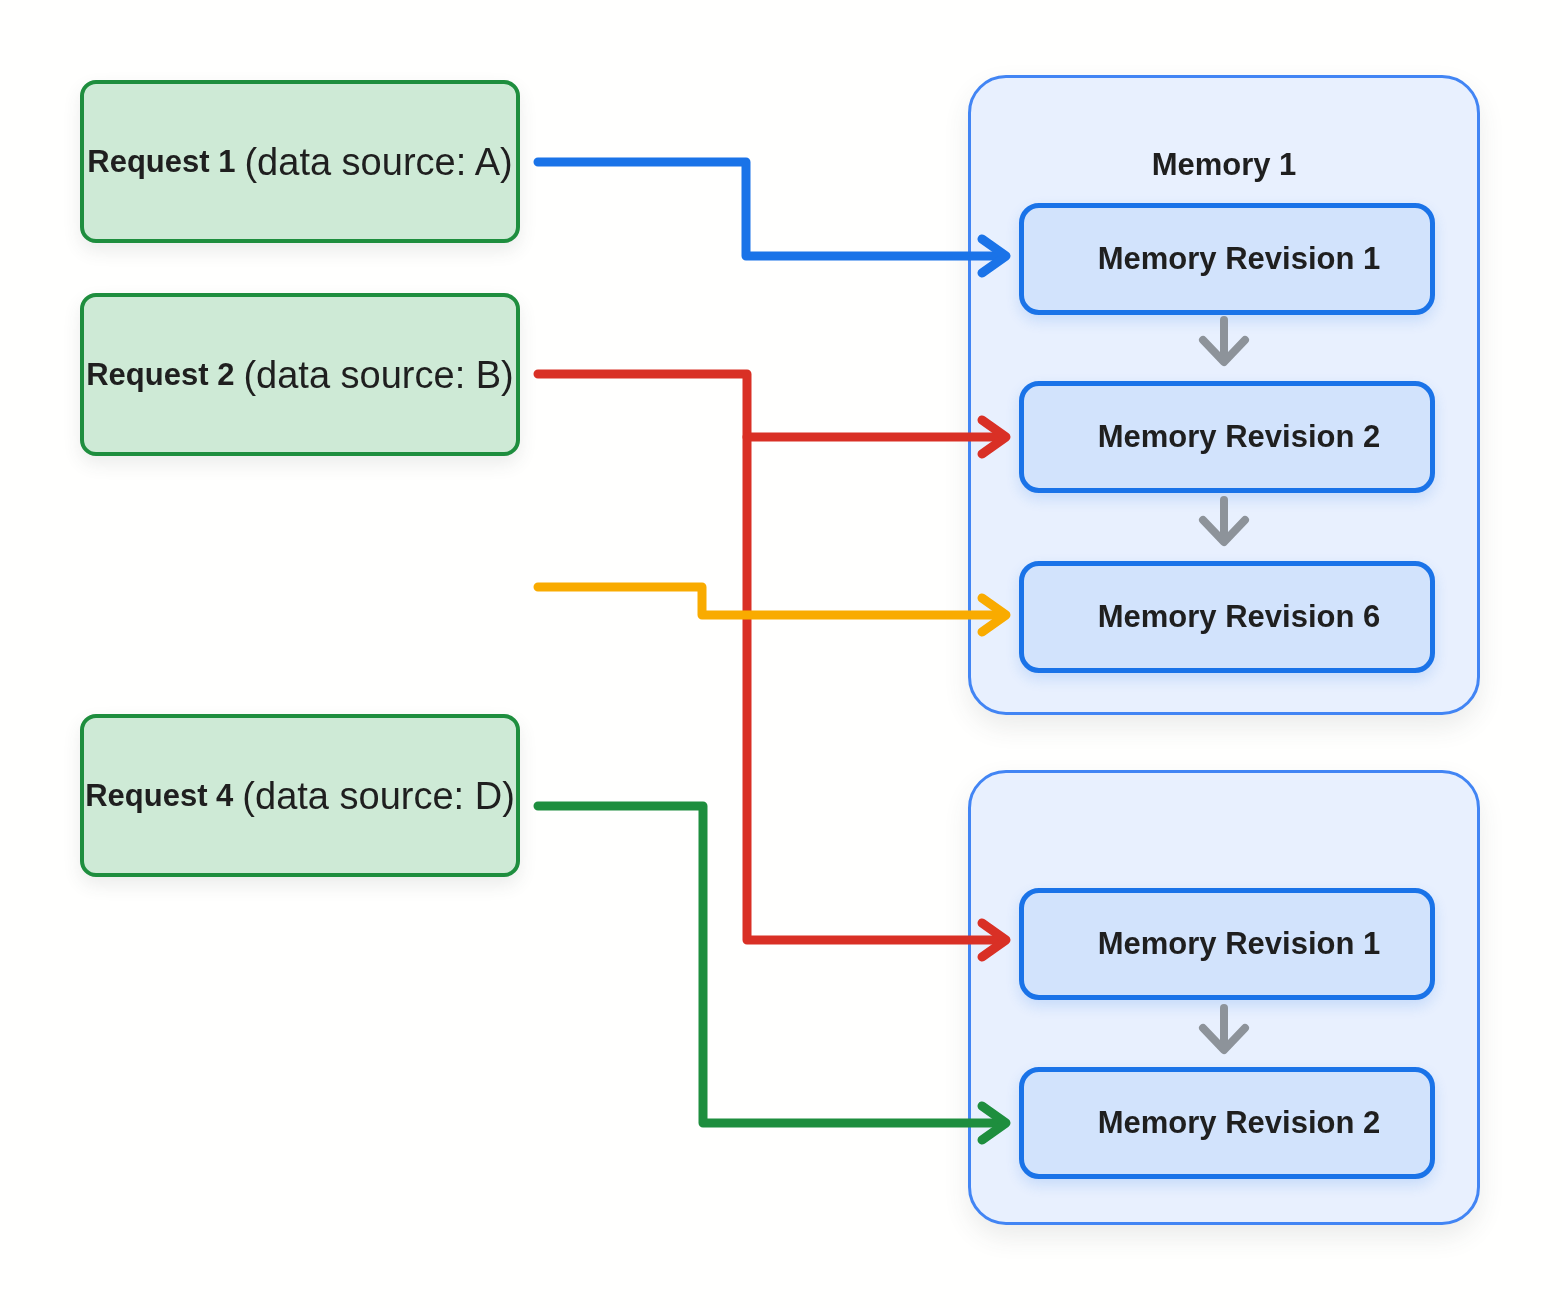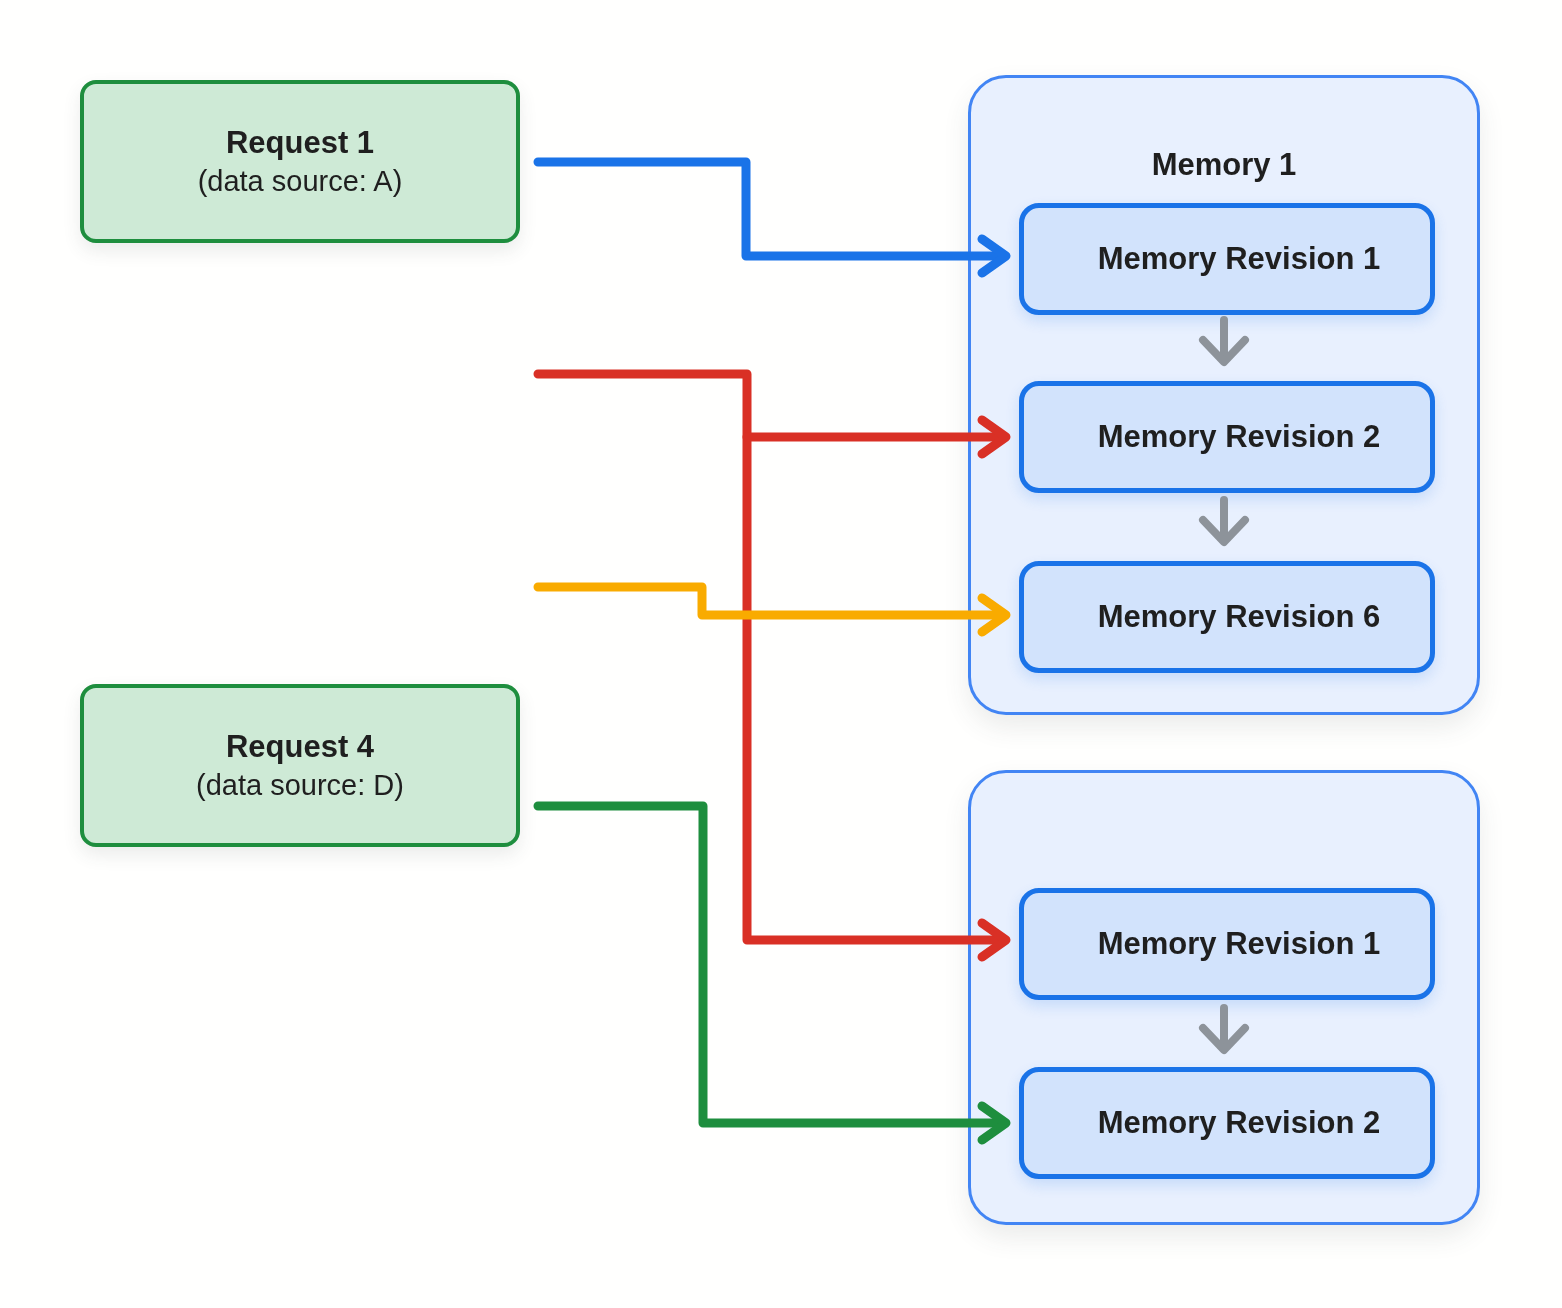--- a/index.html
+++ b/index.html
@@ -10,25 +10,25 @@
     font-family:"Liberation Sans",sans-serif;
     color:var(--text,#1f1f1f);
     overflow:hidden;
   }
   .request-box{
     position:absolute;left:80px;width:440px;height:163px;
     box-sizing:border-box;
     background:var(--request-fill,#ceead6);
     border:4px solid var(--request-border,#1e8e3e);
     border-radius:16px;
-    display:flex;flex-direction:column;align-items:center;justify-content:center;gap:9px;
+    display:flex;flex-direction:row;align-items:center;justify-content:center;gap:9px;
     box-shadow:0 8px 18px rgba(60,64,67,.10);
   }
   .request-title{font-size:31px;font-weight:600;line-height:1;}
-  .request-sub{font-size:29px;font-weight:500;line-height:1;}
+  .request-sub{font-size:38px;font-weight:500;line-height:1;}
   .memory{
     position:absolute;left:968px;width:512px;
     box-sizing:border-box;
     background:var(--memory-fill,#e8f0fe);
     border:3px solid var(--memory-border,#4285f4);
     border-radius:38px;
     box-shadow:0 12px 26px rgba(60,64,67,.10);
   }
   .memory-title{
     position:absolute;left:0;width:100%;text-align:center;
@@ -58,21 +58,25 @@
 </style>
 </head>
 <body>
 
 <div class="canvas">
 
   <div class="request-box" style="top:80px">
     <div class="request-title">Request 1</div>
     <div class="request-sub">(data source: A)</div>
   </div>
-  <div class="request-box" style="top:684px">
+  <div class="request-box" style="top:293px">
+    <div class="request-title">Request 2</div>
+    <div class="request-sub">(data source: B)</div>
+  </div>
+  <div class="request-box" style="top:714px">
     <div class="request-title">Request 4</div>
     <div class="request-sub">(data source: D)</div>
   </div>
 
   <div class="memory" style="top:75px;height:640px">
     <div class="memory-title" style="top:71px">Memory 1</div>
     <div class="revision" style="top:125px">
       <span>Memory Revision 1</span>
     </div>
     <div class="revision" style="top:303px">

